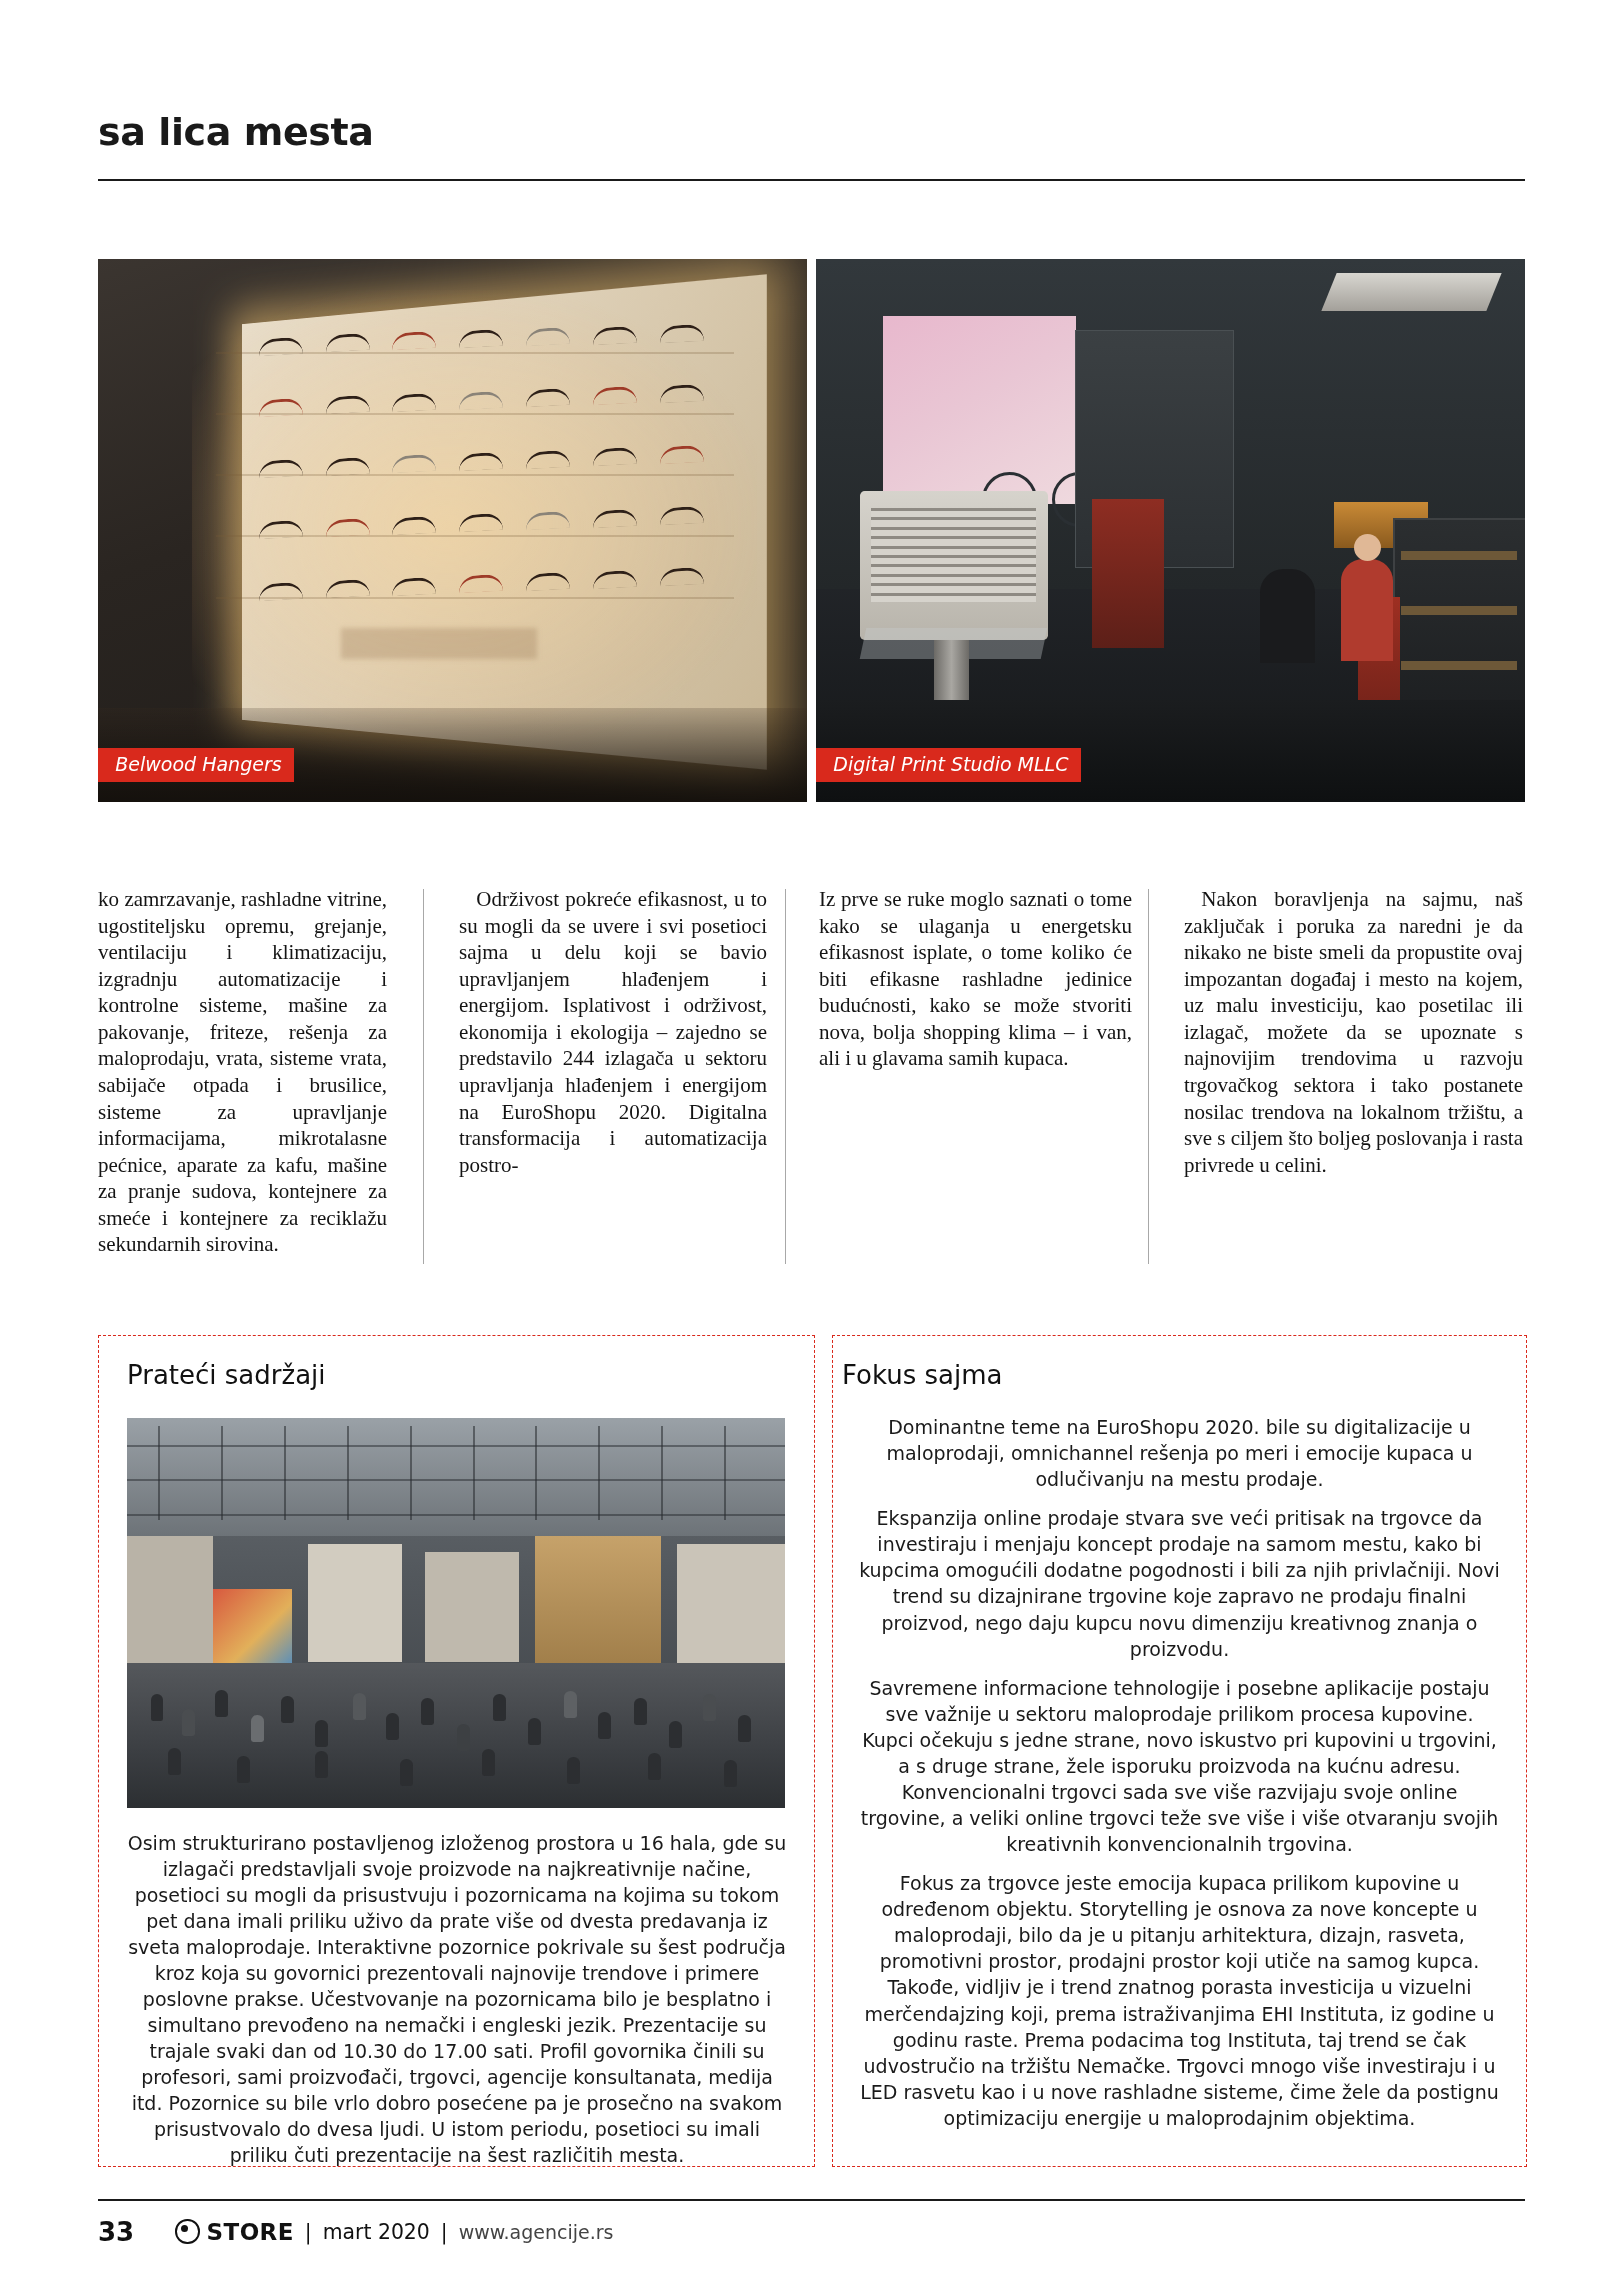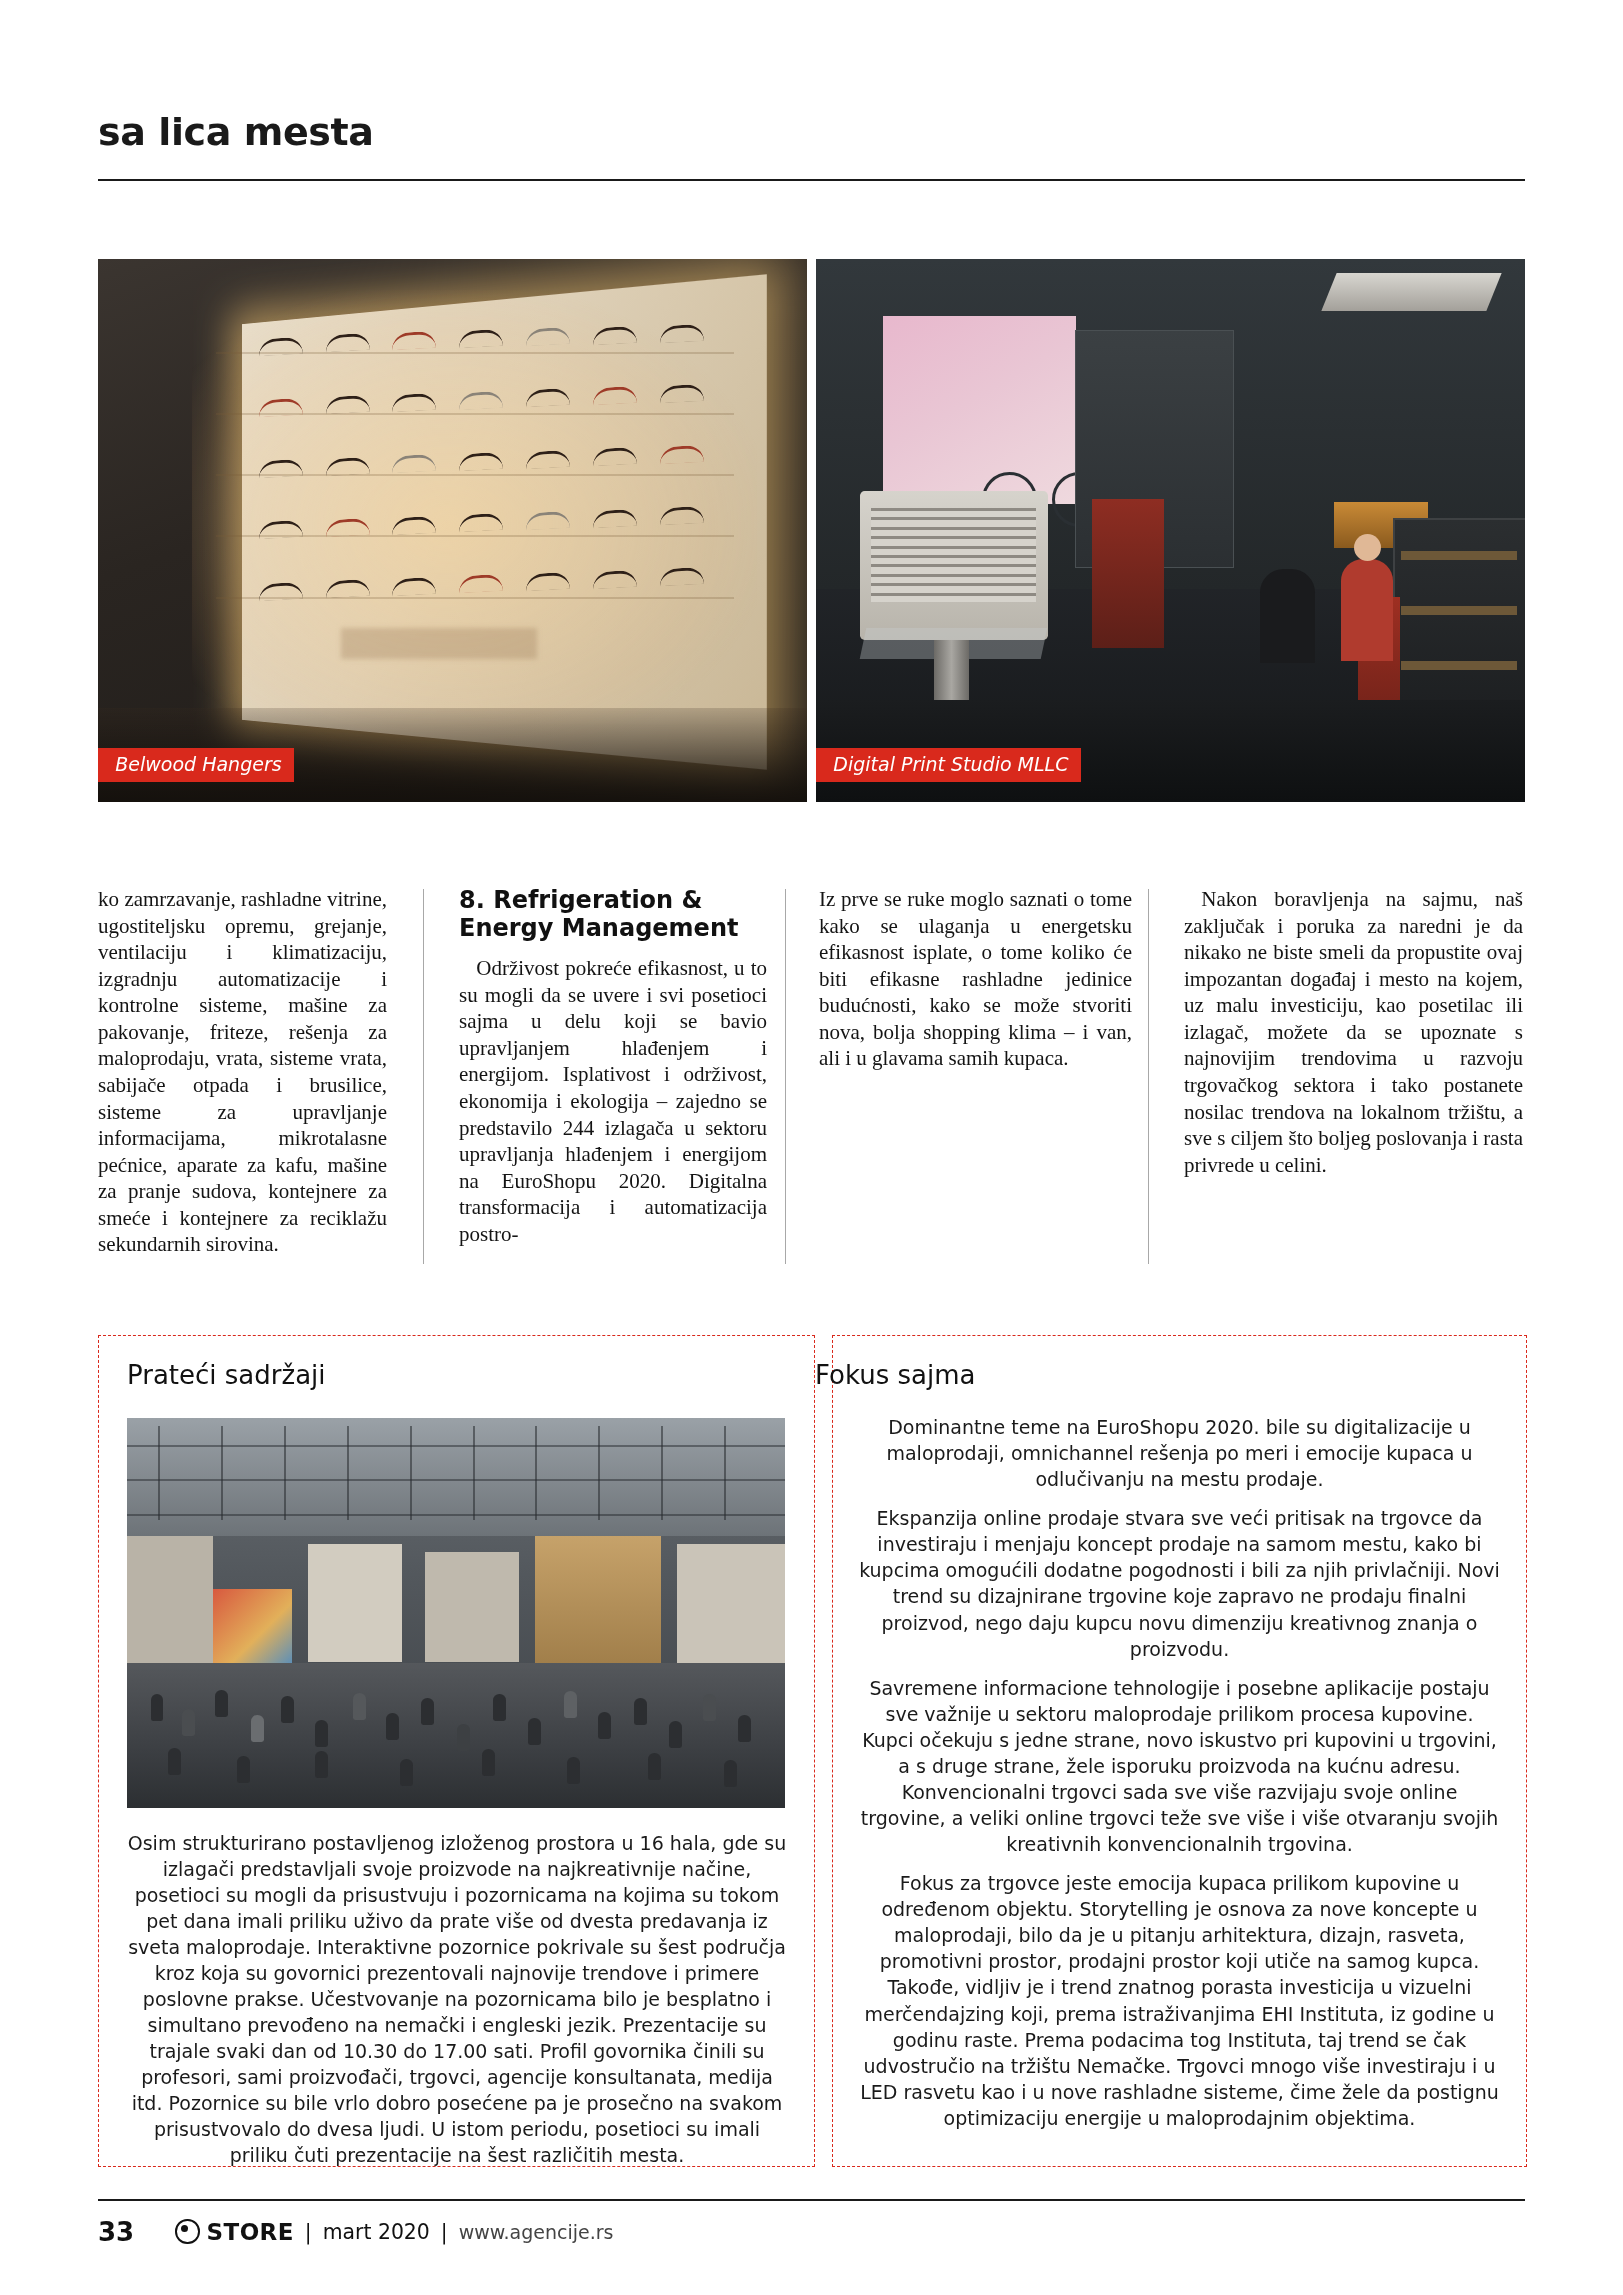--- a/index.html
+++ b/index.html
@@ -459,21 +459,20 @@
     <div class="dp-floor"></div>
     <div class="photo-caption">Digital Print Studio MLLC</div>
   </div>
 
   <div class="col col-1">
     <p>ko zamrzavanje, rashladne vitrine, ugostiteljsku opremu, grejanje, ventilaciju i klimatizaciju, izgradnju automatizacije i kontrolne sisteme, mašine za pakovanje, friteze, rešenja za maloprodaju, vrata, sisteme vrata, sabijače otpada i brusilice, sisteme za upravljanje informacijama, mikrotalasne pećnice, aparate za kafu, mašine za pranje sudova, kontejnere za smeće i kontejnere za reciklažu sekundarnih sirovina.</p>
   </div>
   <div class="col-vrule" style="left:423px; top:889px; height:375px;"></div>
 
   <div class="col col-2">
-    <div class="section-head">8. Refrigeration &amp; Energy Management</div>
     <p style="text-indent:17.3px;">Održivost pokreće efikasnost, u to su mogli da se uvere i svi posetioci sajma u delu koji se bavio upravljanjem hlađenjem i energijom. Isplativost i održivost, ekonomija i ekologija – zajedno se predstavilo 244 izlagača u sektoru upravljanja hlađenjem i energijom na EuroShopu 2020. Digitalna transformacija i automatizacija postro-</p>
   </div>
   <div class="col-vrule" style="left:785px; top:889px; height:375px;"></div>
 
   <div class="col col-3">
     <p>Iz prve se ruke moglo saznati o tome kako se ulaganja u energetsku efikasnost isplate, o tome koliko će biti efikasne rashladne jedinice budućnosti, kako se može stvoriti nova, bolja shopping klima – i van, ali i u glavama samih kupaca.</p>
   </div>
   <div class="col-vrule" style="left:1148px; top:889px; height:375px;"></div>
 
   <div class="col col-4">
@@ -532,21 +531,21 @@
       <div class="crowd-dot" style="left:521px; top:90px;"></div>
       <div class="crowd-dot" style="left:597px; top:97px;"></div>
     </div>
   </div>
 
   <div class="box-body" style="left:127px; top:1830px; width:660px;">
     <p>Osim strukturirano postavljenog izloženog prostora u 16 hala, gde su izlagači predstavljali svoje proizvode na najkreativnije načine, posetioci su mogli da prisustvuju i pozornicama na kojima su tokom pet dana imali priliku uživo da prate više od dvesta predavanja iz sveta maloprodaje. Interaktivne pozornice pokrivale su šest područja kroz koja su govornici prezentovali najnovije trendove i primere poslovne prakse. Učestvovanje na pozornicama bilo je besplatno i simultano prevođeno na nemački i engleski jezik. Prezentacije su trajale svaki dan od 10.30 do 17.00 sati. Profil govornika činili su profesori, sami proizvođači, trgovci, agencije konsultanata, medija itd. Pozornice su bile vrlo dobro posećene pa je prosečno na svakom prisustvovalo do dvesa ljudi. U istom periodu, posetioci su imali priliku čuti prezentacije na šest različitih mesta.</p>
   </div>
 
   <div class="dashed-box" id="box-right"></div>
-  <div class="box-title" style="left:815px; top:1360px;">Fokus sajma</div>
+  <div class="box-title" style="left:842px; top:1360px;">Fokus sajma</div>
   <div class="box-body" style="left:859px; top:1414px; width:641px;">
     <p>Dominantne teme na EuroShopu 2020. bile su digitalizacije u maloprodaji, omnichannel rešenja po meri i emocije kupaca u odlučivanju na mestu prodaje.</p>
     <p>Ekspanzija online prodaje stvara sve veći pritisak na trgovce da investiraju i menjaju koncept prodaje na samom mestu, kako bi kupcima omogućili dodatne pogodnosti i bili za njih privlačniji. Novi trend su dizajnirane trgovine koje zapravo ne prodaju finalni proizvod, nego daju kupcu novu dimenziju kreativnog znanja o proizvodu.</p>
     <p>Savremene informacione tehnologije i posebne aplikacije postaju sve važnije u sektoru maloprodaje prilikom procesa kupovine. Kupci očekuju s jedne strane, novo iskustvo pri kupovini u trgovini, a s druge strane, žele isporuku proizvoda na kućnu adresu. Konvencionalni trgovci sada sve više razvijaju svoje online trgovine, a veliki online trgovci teže sve više i više otvaranju svojih kreativnih konvencionalnih trgovina.</p>
     <p>Fokus za trgovce jeste emocija kupaca prilikom kupovine u određenom objektu. Storytelling je osnova za nove koncepte u maloprodaji, bilo da je u pitanju arhitektura, dizajn, rasveta, promotivni prostor, prodajni prostor koji utiče na samog kupca. Takođe, vidljiv je i trend znatnog porasta investicija u vizuelni merčendajzing koji, prema istraživanjima EHI Instituta, iz godine u godinu raste. Prema podacima tog Instituta, taj trend se čak udvostručio na tržištu Nemačke. Trgovci mnogo više investiraju i u LED rasvetu kao i u nove rashladne sisteme, čime žele da postignu optimizaciju energije u maloprodajnim objektima.</p>
   </div>
 
   <div class="footer-rule"></div>
   <div class="footer">
     <span class="page-number">33</span>

